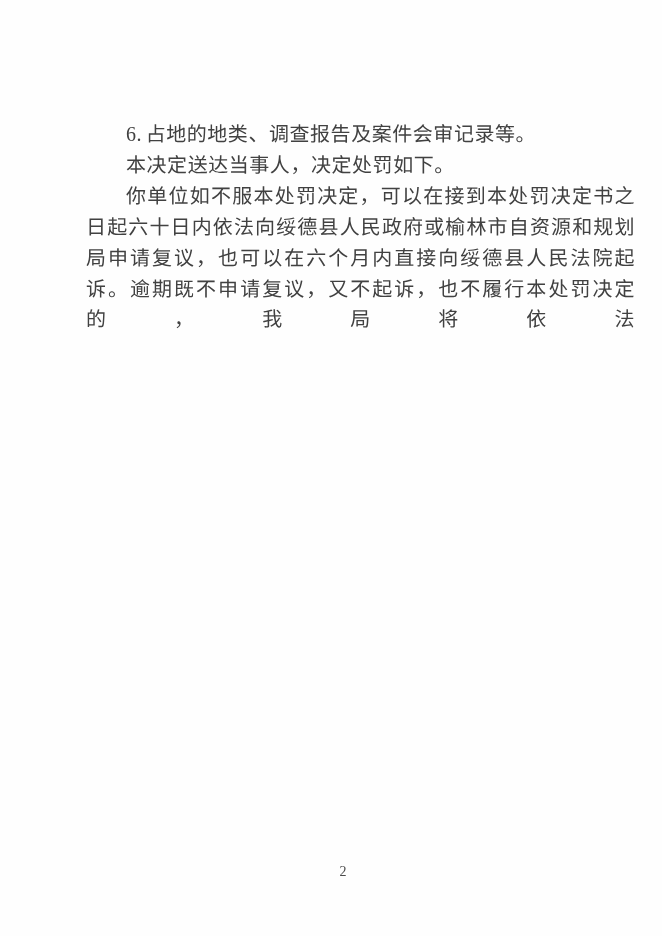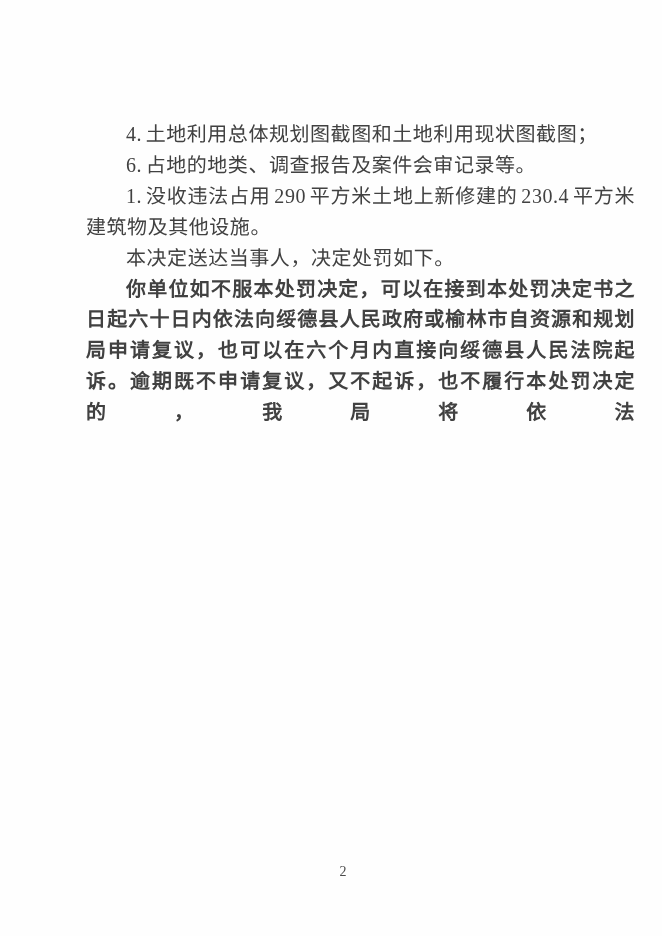--- a/index.html
+++ b/index.html
@@ -31,38 +31,35 @@
     letter-spacing: 0.55px;
     word-spacing: -0.1em;
   }
   .doc-body p {
     margin: 0;
     padding: 0;
     text-indent: 2em;
   }
   .doc-body p.continues {
     text-align-last: justify;
-    font-weight: bold;
   }
   .page-number {
     position: absolute;
     top: 863px;
     left: 24px;
     width: 638px;
     text-align: center;
     font-size: 14px;
     line-height: 18px;
     color: #4a4a4a;
   }
 </style>
 </head>
 <body>
 
 <div class="page" style="background: rgb(254, 254, 254); color: rgb(65, 65, 65);">
   <div class="doc-body">
-      <p>4. 土地利用总体规划图截图和土地利用现状图截图；</p>
       <p>6. 占地的地类、调查报告及案件会审记录等。</p>
-      <p>1. 没收违法占用 290 平方米土地上新修建的 230.4 平方米建筑物及其他设施。</p>
       <p>本决定送达当事人，决定处罚如下。</p>
       <p class="continues">你单位如不服本处罚决定，可以在接到本处罚决定书之日起六十日内依法向绥德县人民政府或榆林市自资源和规划局申请复议，也可以在六个月内直接向绥德县人民法院起诉。逾期既不申请复议，又不起诉，也不履行本处罚决定的，我局将依法</p>
     </div>
   <div class="page-number">2</div>
 </div>
 
 </body></html>

